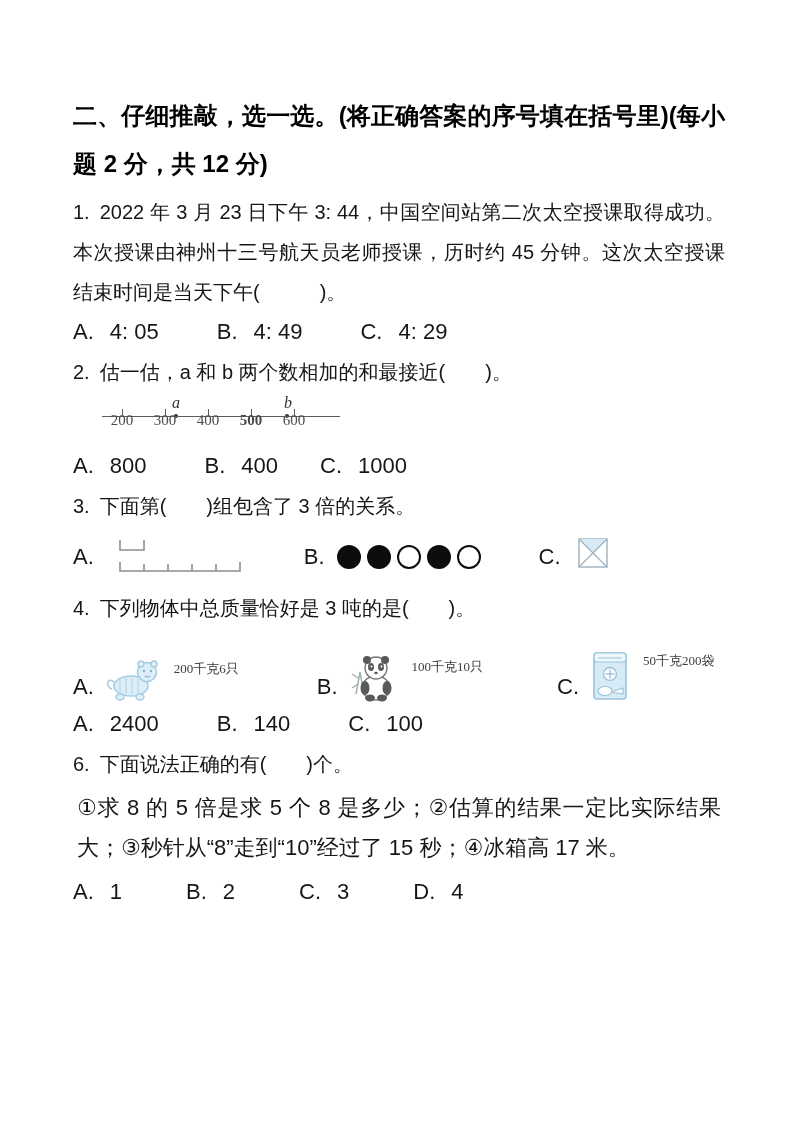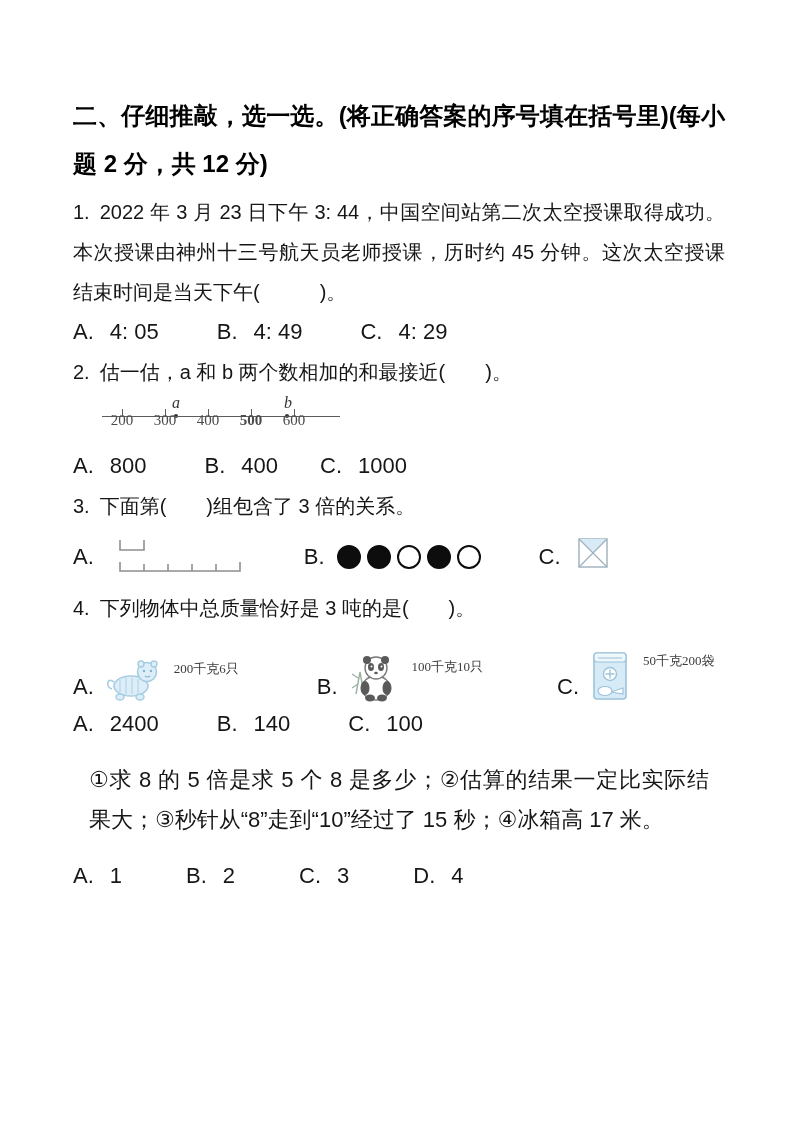--- a/index.html
+++ b/index.html
@@ -69,21 +69,21 @@
     display:flex;flex-direction:row;justify-content:flex-start;
     align-self:flex-start;padding-top:2px;margin-left:12px;
     font-family:"Liberation Serif","DejaVu Serif",serif;
     font-size:13px;line-height:22px;color:#3c3c3c;
   }
   .pic-count{}
   .gap-p1{margin-right:78px;}
   .gap-p2{margin-right:74px;}
 
   
-  .statements{margin:16px;font-size:22px;line-height:40px;text-align:justify;}
+  .statements{margin:4px;font-size:22px;line-height:40px;text-align:justify;}
 </style>
 </head>
 <body>
 
 <div class="page">
 
   <h2 class="section-title">二、仔细推敲，选一选。(将正确答案的序号填在括号里)(每小题 2 分，共 12 分)</h2>
 
   <section>
     <p class="q-text"><span class="q-num">1.</span><span>2022 年 3 月 23 日下午 3: 44，中国空间站第二次太空授课取得成功。本次授课由神州十三号航天员老师授课，历时约 45 分钟。这次太空授课结束时间是当天下午(　　　)。</span></p>
@@ -246,20 +246,21 @@
           <span class="opt-value">140</span>
         </span>
       <span class="opt">
           <span class="opt-label">C.</span>
           <span class="opt-value">100</span>
         </span>
     </div>
   </section>
 
   <section>
+    <p class="q-text"><span class="q-num">6.</span><span>下面说法正确的有(　　)个。</span></p>
     <p class="statements">①求 8 的 5 倍是求 5 个 8 是多少；②估算的结果一定比实际结果大；③秒针从“8”走到“10”经过了 15 秒；④冰箱高 17 米。</p>
     <div class="options">
       <span class="opt gap-sm">
           <span class="opt-label">A.</span>
           <span class="opt-value">1</span>
         </span>
       <span class="opt gap-sm">
           <span class="opt-label">B.</span>
           <span class="opt-value">2</span>
         </span>

